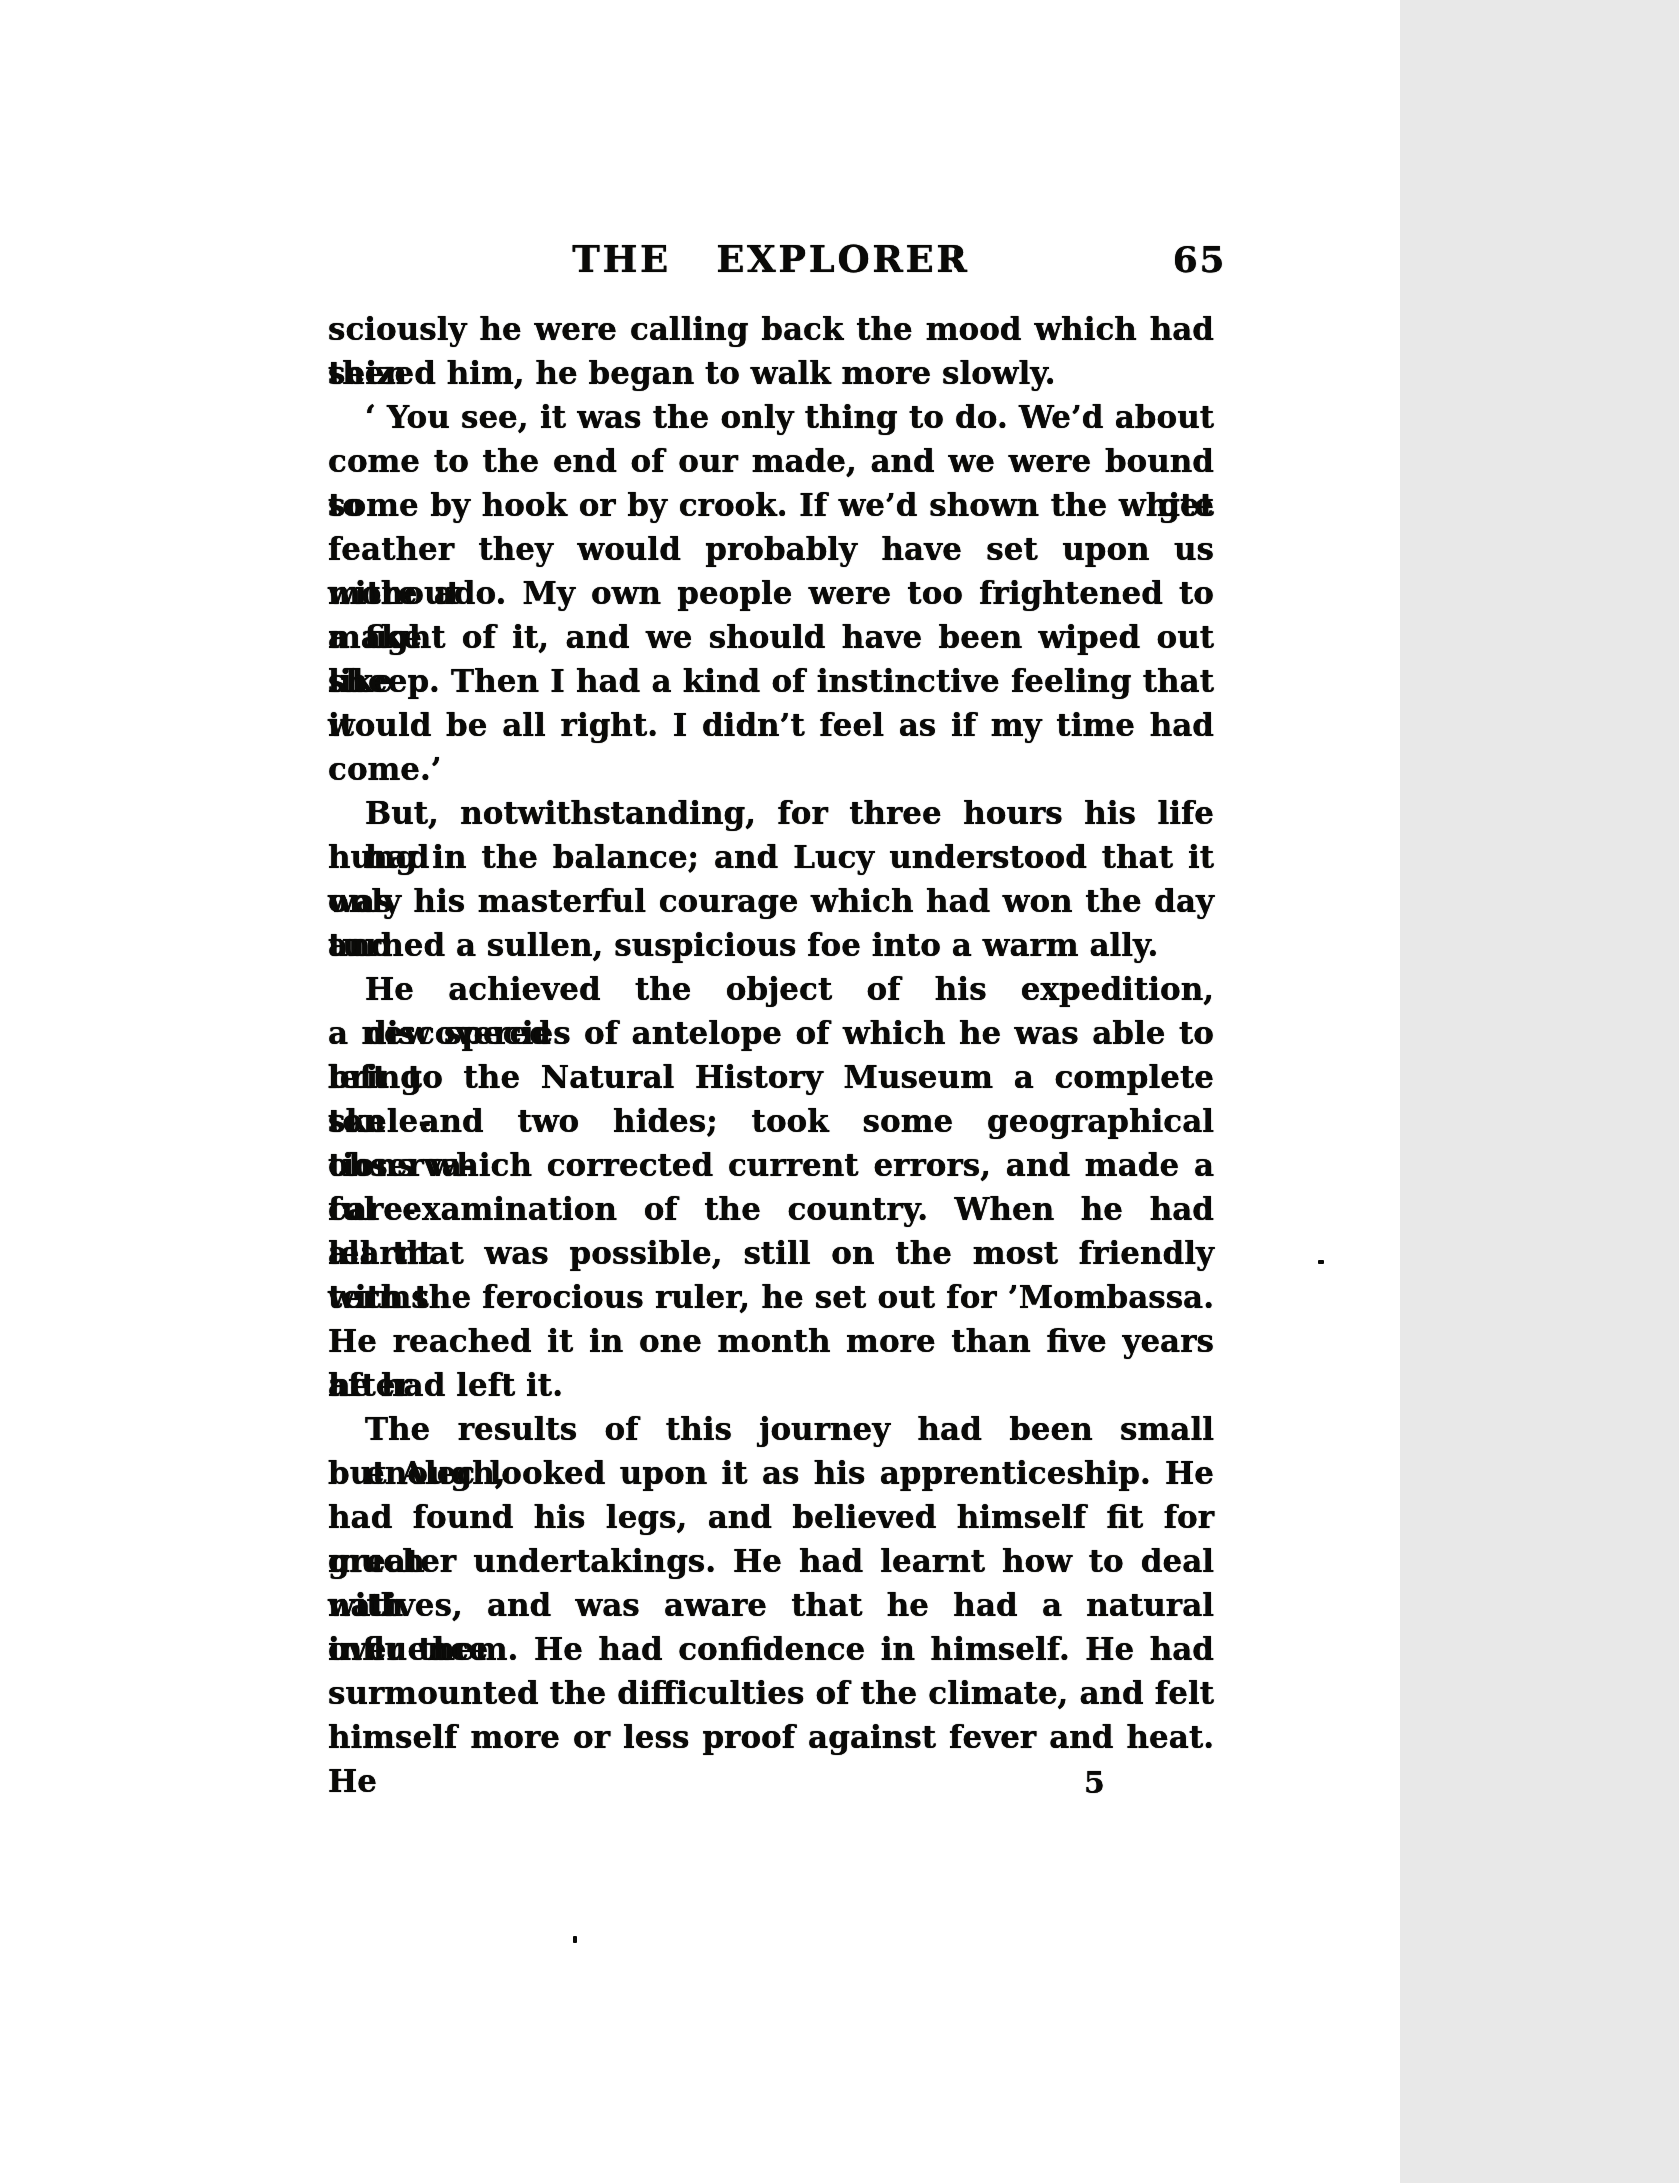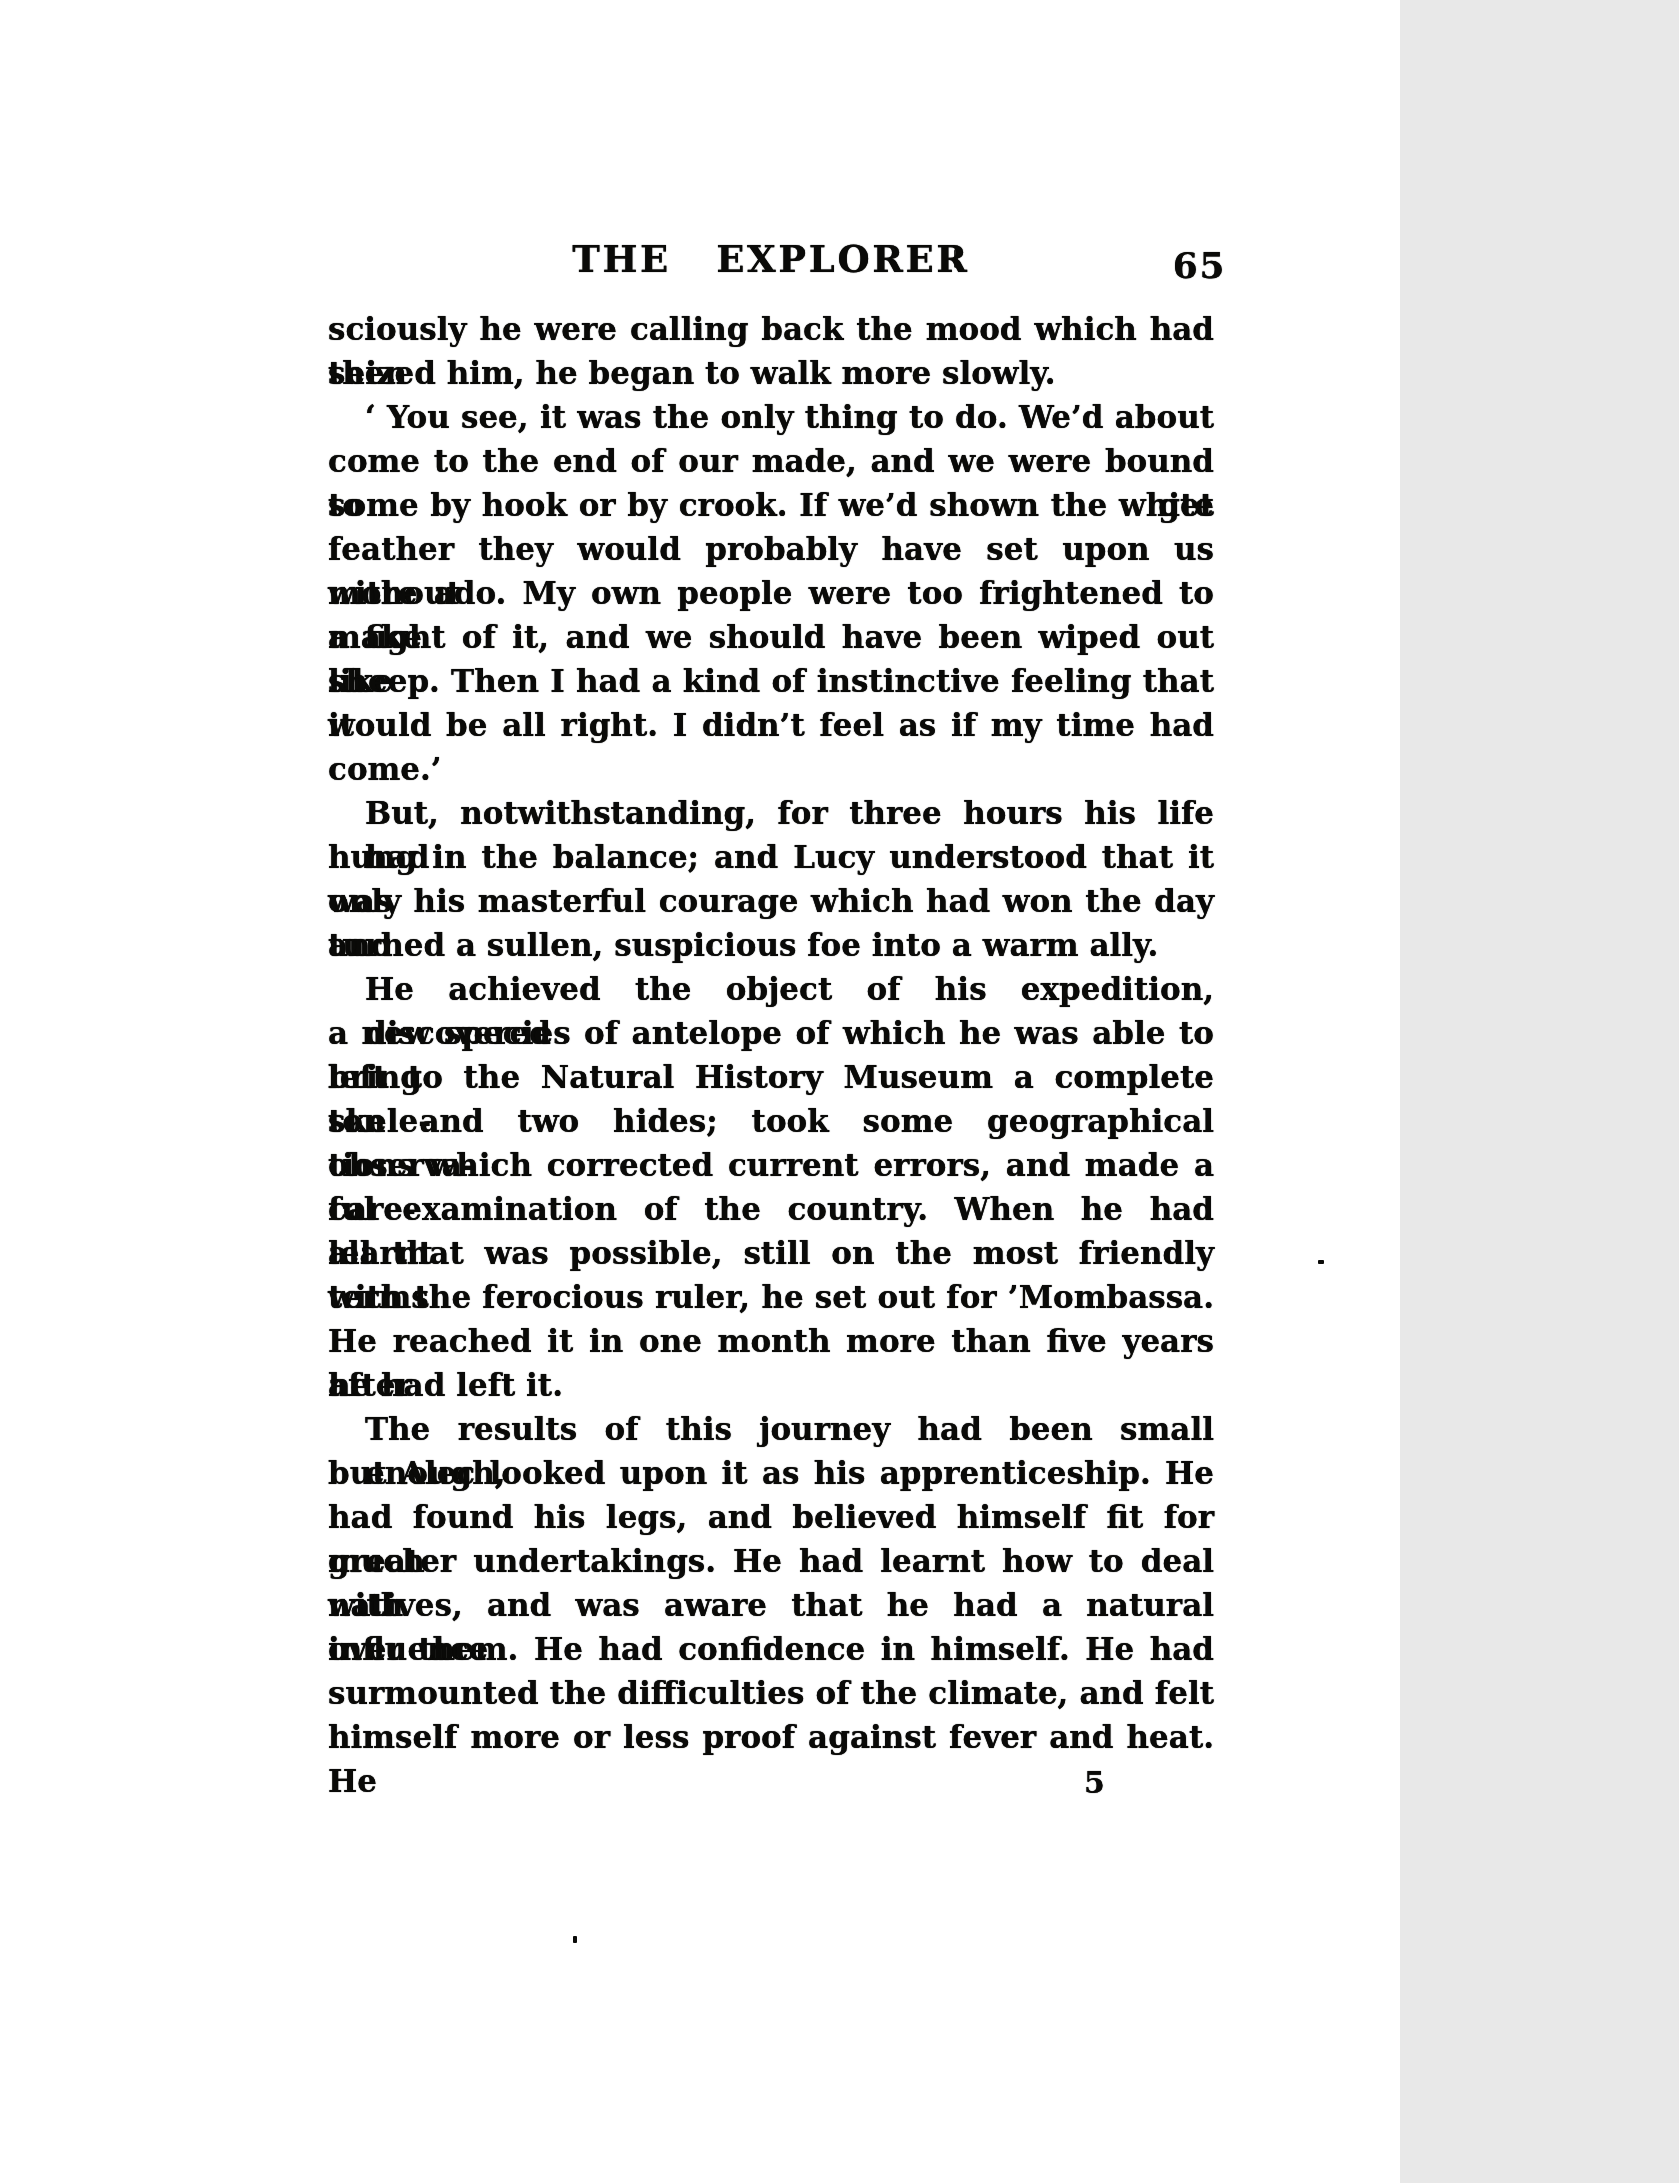--- a/index.html
+++ b/index.html
@@ -26,21 +26,21 @@
     font-size: 37px;
     line-height: 46px;
     font-weight: 700;
     letter-spacing: 2.6px;
     word-spacing: 30px;
     text-shadow: 0 0 0.9px currentColor;
   }
   .page-number {
     position: absolute;
     right: -12.4px;
-    top: 6px;
+    top: 0;
     font-size: 36px;
     line-height: 46px;
     font-weight: 700;
     letter-spacing: 1.8px;
     text-shadow: 0 0 0.9px currentColor;
   }
   .ink-smudge {
     position: absolute;
     left: 954px;
     top: 249px;

